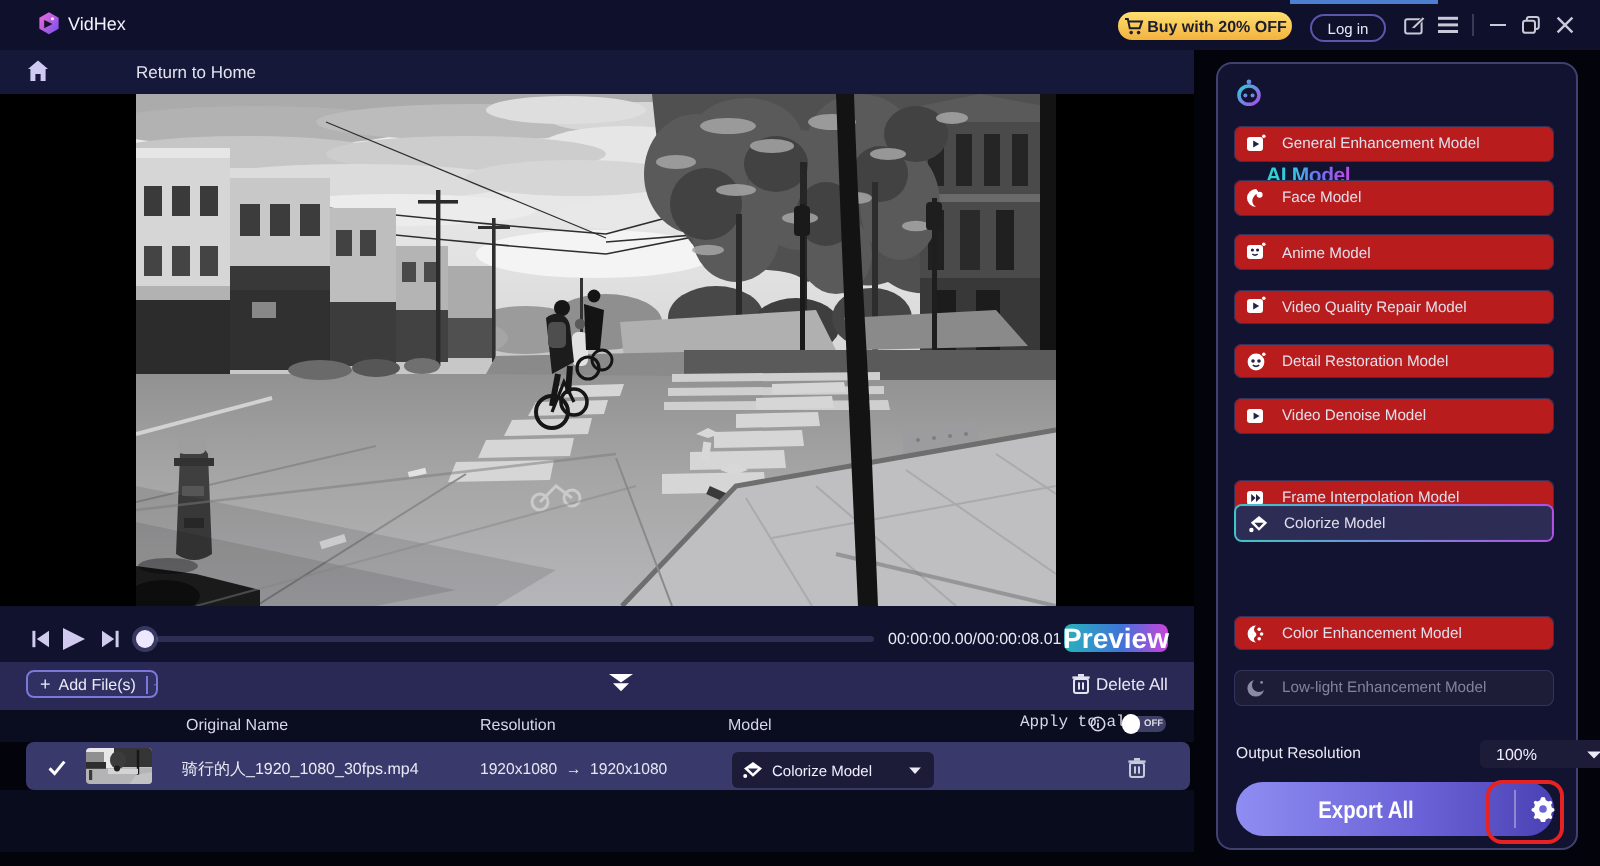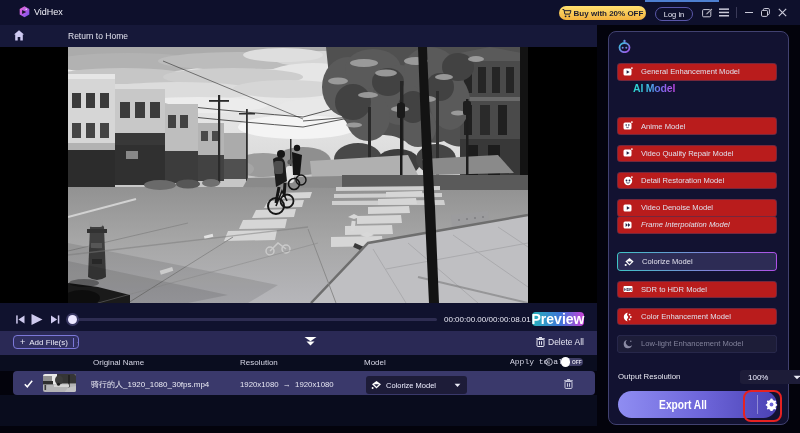--- a/index.html
+++ b/index.html
@@ -462,20 +462,27 @@
   <div class="gradtext" style="position:absolute;left:25px;top:10.5px;font-size:10.5px;">AI Model</div>
 
   <div class="mitem" style="top:32px;">
     <svg width="10" height="10" viewBox="0 0 10 10">
         <rect x="0.5" y="1.5" width="8" height="7" rx="1.5" fill="#fff"></rect>
         <path d="M3.6 3.2 L6.6 5 L3.6 6.8 Z" fill="#232244"></path>
         <circle cx="8.9" cy="1.1" r="0.9" fill="#fff"></circle>
       </svg>
     <span>General Enhancement Model</span>
   </div>
+  <div class="mitem" style="top:59.2px;">
+    <svg width="10" height="10" viewBox="0 0 10 10">
+        <path d="M5 0.5 a4.5 4.5 0 1 0 0 9 c-1.5-1 -2.2-2.6 -1.6-4.2 C4 3.8 4.8 3 6.4 2.6 6 1.6 5.6 1 5 0.5 Z" fill="#fff"></path>
+        <circle cx="6.8" cy="3.4" r="1.5" fill="#fff"></circle>
+      </svg>
+    <span>Face Model</span>
+  </div>
   <div class="mitem" style="top:86.4px;">
     <svg width="10" height="10" viewBox="0 0 10 10">
         <rect x="0.5" y="1.5" width="8" height="7" rx="1.5" fill="#fff"></rect>
         <circle cx="3.2" cy="4" r="0.8" fill="#232244"></circle>
         <circle cx="5.8" cy="4" r="0.8" fill="#232244"></circle>
         <path d="M3.2 6 Q4.5 7.2 5.8 6" stroke="#232244" stroke-width="0.8" fill="none"></path>
         <circle cx="8.9" cy="1.1" r="0.9" fill="#fff"></circle>
       </svg>
     <span>Anime Model</span>
   </div>
@@ -497,42 +504,35 @@
       </svg>
     <span>Detail Restoration Model</span>
   </div>
   <div class="mitem" style="top:168px;">
     <svg width="10" height="10" viewBox="0 0 10 10">
         <rect x="0.5" y="1.5" width="8" height="7" rx="1.5" fill="#fff"></rect>
         <path d="M3.8 3.2 L6.8 5 L3.8 6.8 Z" fill="#232244"></path>
       </svg>
     <span>Video Denoise Model</span>
   </div>
-  <div class="mitem" style="top:185px;font-style:italic;">
+  <div class="mitem" style="top:209px;">
     <svg width="10" height="10" viewBox="0 0 10 10">
         <rect x="0.5" y="1.5" width="8" height="7" rx="1.5" fill="#fff"></rect>
         <path d="M2.6 3 L4.8 5 L2.6 7 Z" fill="#232244"></path>
         <path d="M5 3 L7.2 5 L5 7 Z" fill="#232244"></path>
       </svg>
     <span>Frame Interpolation Model</span>
   </div>
   <div class="mitem sel" style="top:222.4px;">
     <svg width="10" height="10" viewBox="0 0 10 10">
         <path d="M5.5 1 L9.6 4.4 L5.5 8.4 L1.4 4.4 Z" fill="#fff"></path>
         <path d="M3.2 4.4 L7.8 4.4 L5.5 6.9 Z" fill="#2d2c55"></path>
         <circle cx="1.7" cy="8" r="1.1" fill="#fff"></circle>
       </svg>
     <span>Colorize Model</span>
-  </div>
-  <div class="mitem" style="top:249.6px;">
-    <svg width="10" height="10" viewBox="0 0 10 10">
-        <rect x="0.5" y="2" width="9" height="6" rx="1" fill="#fff"></rect>
-        <text x="5" y="6.8" font-size="3.6" font-weight="bold" fill="#232244" text-anchor="middle" font-family="Liberation Sans">HDR</text>
-      </svg>
-    <span>SDR to HDR Model</span>
   </div>
   <div class="mitem" style="top:276.8px;">
     <svg width="10" height="10" viewBox="0 0 10 10">
         <path d="M5 0.8 a4.2 4.2 0 1 0 0 8.4 c-1.2-0.8 -1.4-2 -0.4-2.8 0.8-0.7 0.8-1.6 0-2.3 C3.6 3.2 4 1.8 5 0.8 Z" fill="#fff"></path>
         <circle cx="6.6" cy="2.6" r="0.9" fill="#fff"></circle>
         <circle cx="7.8" cy="5" r="0.9" fill="#fff"></circle>
         <circle cx="6.6" cy="7.4" r="0.9" fill="#fff"></circle>
       </svg>
     <span>Color Enhancement Model</span>
   </div>

